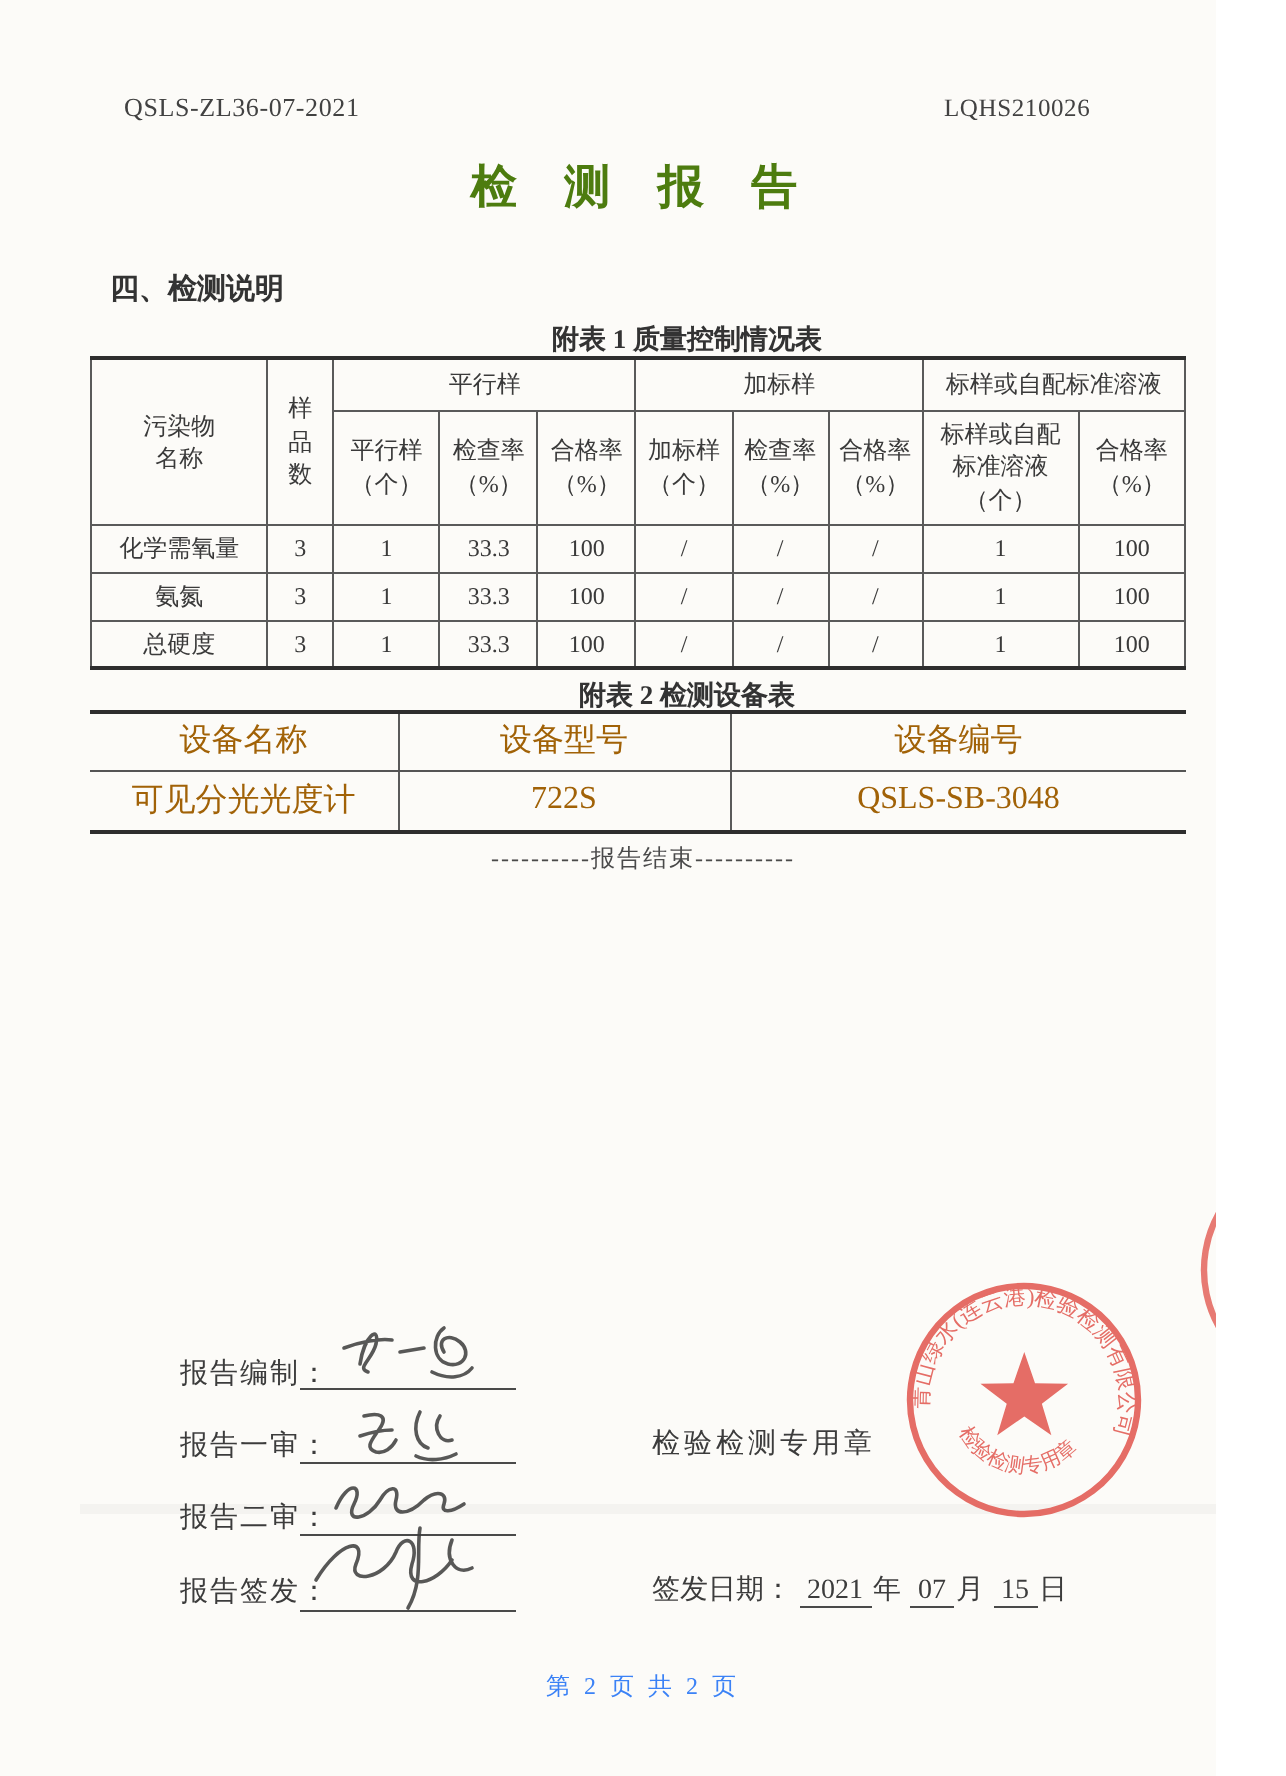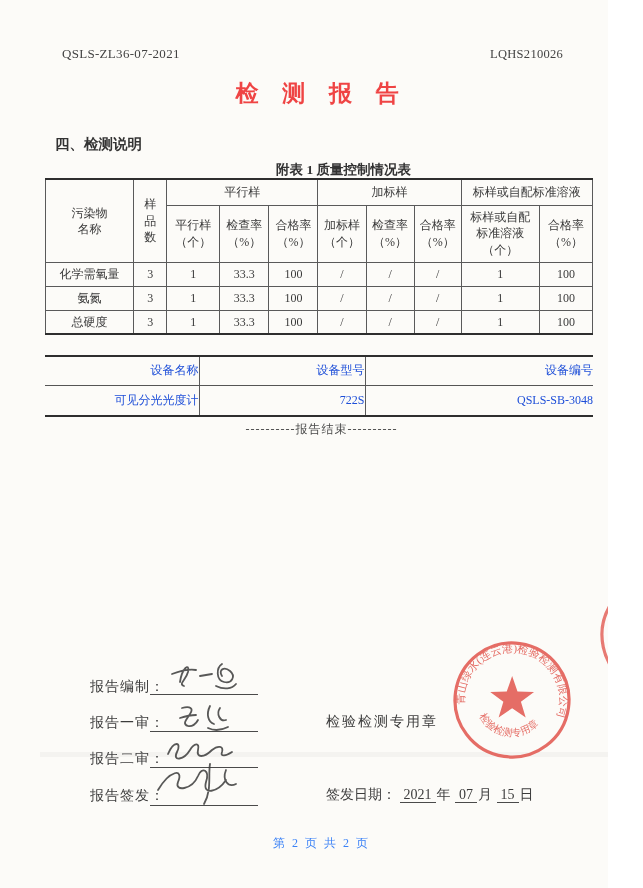--- a/index.html
+++ b/index.html
@@ -9,21 +9,21 @@
     font-family:"Liberation Serif","DejaVu Serif",serif;
     color:#3a3a3a;
   }
   .page {
     position:relative; width:608px; height:888px;
     background:#fcfbf8; overflow:hidden;
   }
   .abs { position:absolute; }
   .center { left:0; width:643px; text-align:center; }
   .code { font-size:13px; letter-spacing:0.3px; color:#424242; }
-  .doc-title { top:78px; font-size:23px; font-weight:600; letter-spacing:9px; color:#ef4444; }
+  .doc-title { top:78px; font-size:23px; font-weight:600; letter-spacing:9px; color:#4d7c0f; }
   .section-heading { left:55px; top:135px; font-size:14.5px; font-weight:bold; color:#333; }
   .tbl-title { font-size:13.5px; font-weight:bold; color:#333;padding-left:44px; }
 
   table { border-collapse:collapse; table-layout:fixed; background:transparent; }
   .t1 { left:45px; top:178px; width:548px;
         border-top:2px solid #2e2e2e; border-bottom:2px solid #2e2e2e; }
   .t1 td {
     border:1px solid #5a5a5a; text-align:center; vertical-align:middle;
     font-size:12px; color:#3a3a3a; line-height:1.35; padding:1px 0;
   }
@@ -31,21 +31,21 @@
   .t1 tr.h2 td { height:57px; }
   .t1 tr.dr td { height:24px; }
   .pre { white-space:pre-line; }
   .vert { line-height:1.55; }
 
   .t2 { left:45px; top:355px; width:548px;
         border-top:2px solid #2e2e2e; border-bottom:2px solid #2e2e2e; }
   .t2 td {
     border-top:1px solid #555; border-bottom:1px solid #555;
     border-left:1px solid #5a5a5a; border-right:1px solid #5a5a5a;
-    text-align:right; vertical-align:middle; font-size:12px; color:#1d4ed8;
+    text-align:center; vertical-align:middle; font-size:16px; color:#a16207;
   }
   .t2 td:first-child { border-left:none; }
   .t2 td:last-child { border-right:none; }
   .t2 tr.h td { height:29px; }
   .t2 tr.dr td { height:31px; }
 
   .end-marker { top:421px; font-size:12px; color:#4a4a4a; letter-spacing:1px; }
 
   .sig-label { left:90px; font-size:14px; color:#3c3c3c; letter-spacing:1px; }
   .sig-line { left:150px; width:108px; height:1px; background:#4a4a4a; }
@@ -65,21 +65,21 @@
 
   .scan-streak { left:40px; top:752px; width:600px; height:5px;
                  background:rgba(90,90,90,0.05); }
 </style>
 </head>
 <body>
 
 <div class="page">
 
   <div class="abs code" style="left:62px; top:46px;">QSLS-ZL36-07-2021</div>
-  <div class="abs code" style="left:490px; top:47px; font-size:12.5px;">LQHS210026</div>
+  <div class="abs code" style="left:472px; top:47px; font-size:12.5px;">LQHS210026</div>
 
   <div class="abs center doc-title">检 测 报 告</div>
 
   <div class="abs section-heading">四、检测说明</div>
 
   <div class="abs center tbl-title" style="top:161px;">附表 1  质量控制情况表</div>
 
   <table class="abs t1">
     <colgroup>
       <col style="width:88px">
@@ -155,20 +155,21 @@
         <td>100</td>
         <td>/</td>
         <td>/</td>
         <td>/</td>
         <td>1</td>
         <td>100</td>
       </tr>
     </tbody>
   </table>
 
+  <div class="abs center tbl-title" style="top:339px;">附表 2  检测设备表</div>
 
   <table class="abs t2">
     <colgroup>
       <col style="width:154px">
         <col style="width:166px">
         <col style="width:228px">
     </colgroup>
     <tbody>
       <tr class="h">
         <td>设备名称</td>

